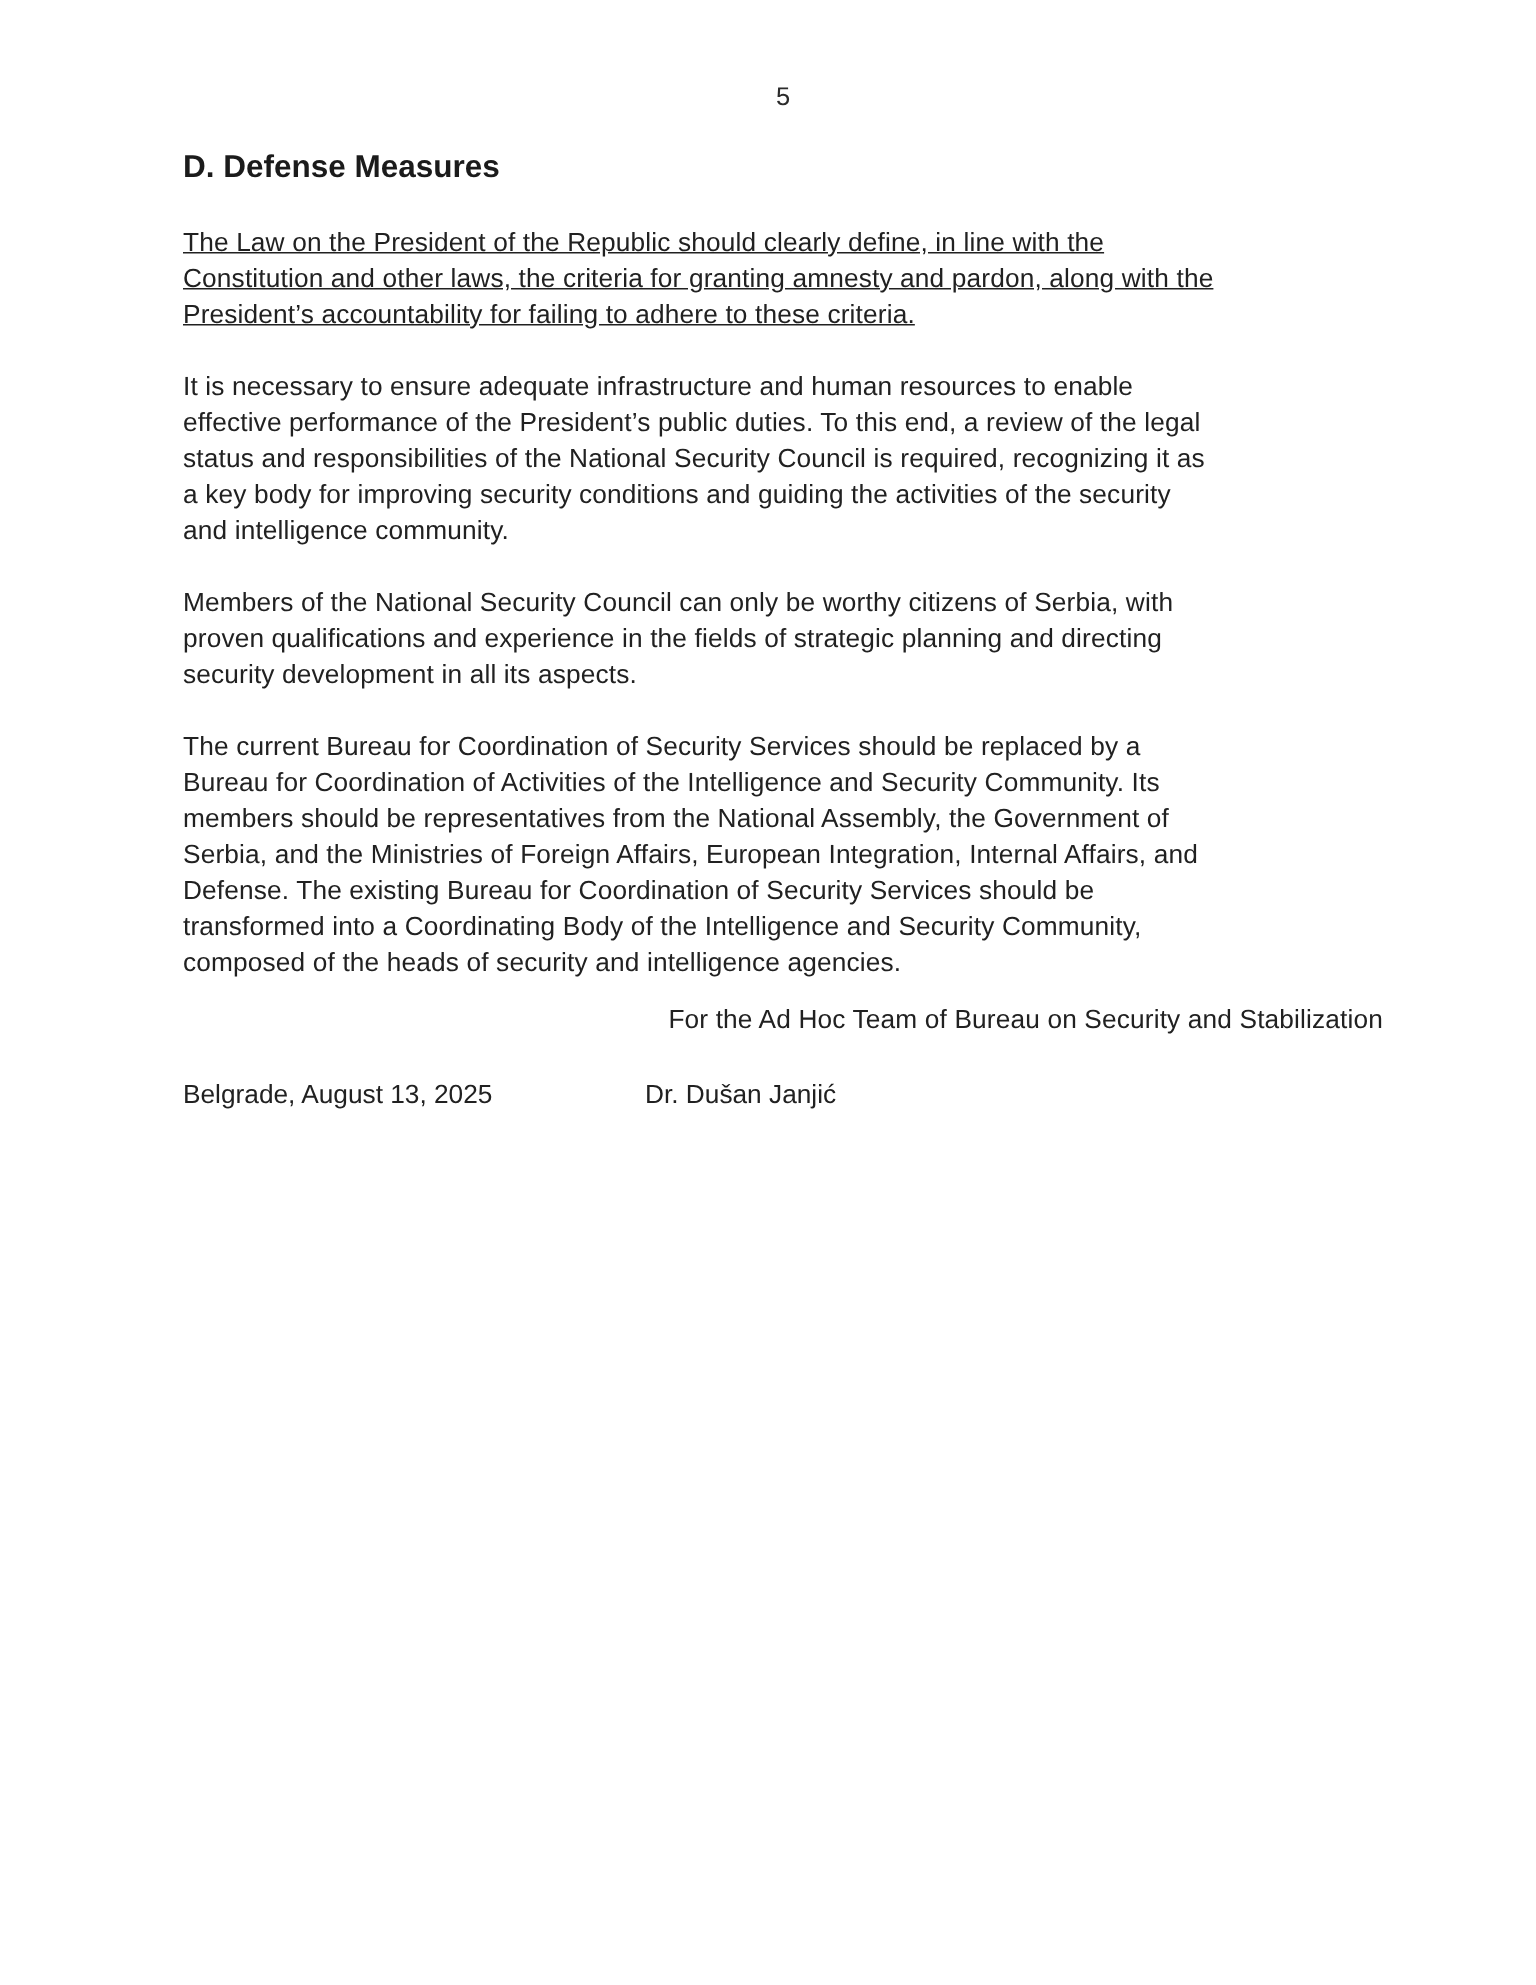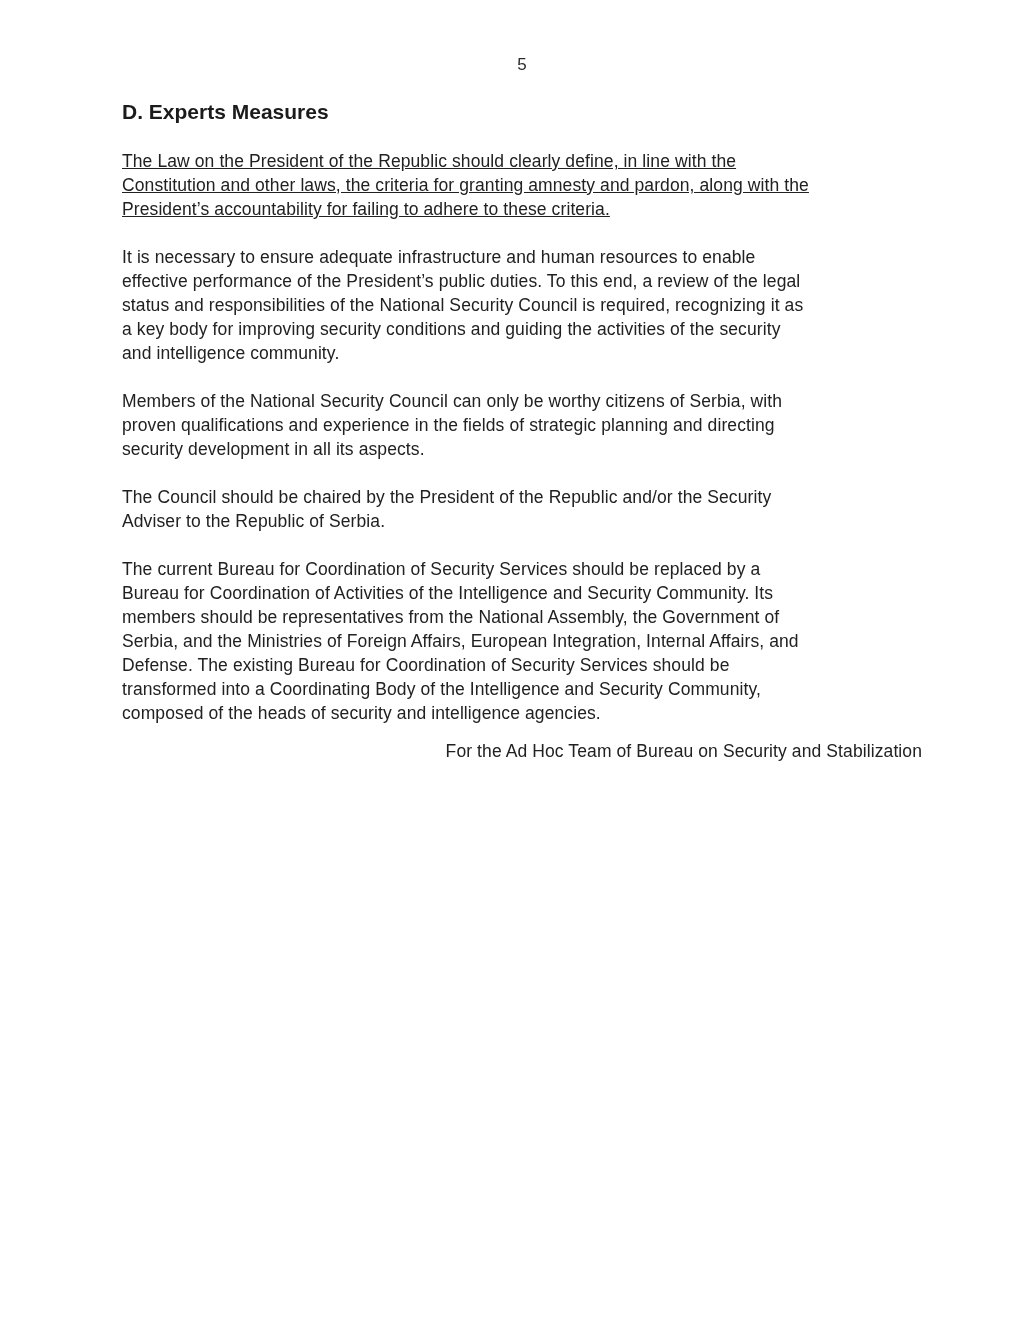--- a/index.html
+++ b/index.html
@@ -70,44 +70,46 @@
   }
 </style>
 </head>
 <body>
 
 <div class="page">
   <div class="content">
     <div class="page-number">5</div>
 
 
-    <h2 class="heading">D. Experts Measures</h2>
+    <h2 class="heading">D. Defense Measures</h2>
 
     <p class="para">The Law on the President of the Republic should clearly define, in line with the
 Constitution and other laws, the criteria for granting amnesty and pardon, along with the
 President’s accountability for failing to adhere to these criteria.</p>
 
 
     <p class="para">It is necessary to ensure adequate infrastructure and human resources to enable
 effective performance of the President’s public duties. To this end, a review of the legal
 status and responsibilities of the National Security Council is required, recognizing it as
 a key body for improving security conditions and guiding the activities of the security
 and intelligence community.</p>
 
     <p class="para">Members of the National Security Council can only be worthy citizens of Serbia, with
 proven qualifications and experience in the fields of strategic planning and directing
 security development in all its aspects.</p>
 
-    <p class="para">The Council should be chaired by the President of the Republic and/or the Security
-Adviser to the Republic of Serbia.</p>
 
     <p class="para">The current Bureau for Coordination of Security Services should be replaced by a
 Bureau for Coordination of Activities of the Intelligence and Security Community. Its
 members should be representatives from the National Assembly, the Government of
 Serbia, and the Ministries of Foreign Affairs, European Integration, Internal Affairs, and
 Defense. The existing Bureau for Coordination of Security Services should be
 transformed into a Coordinating Body of the Intelligence and Security Community,
 composed of the heads of security and intelligence agencies.</p>
 
     <p class="para signature">For the Ad Hoc Team of Bureau on Security and Stabilization</p>
 
+    <div class="dateline">
+      <span class="place-date">Belgrade, August 13, 2025</span>
+      <span class="signer">Dr. Dušan Janjić</span>
+    </div>
   </div>
 </div>
 
 </body></html>

